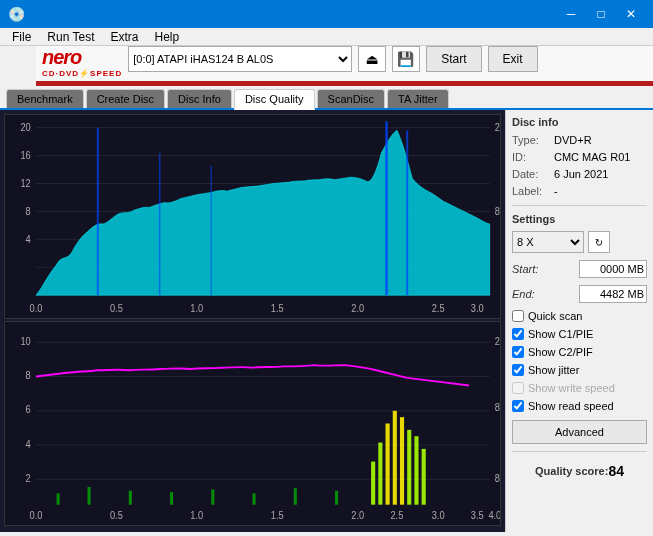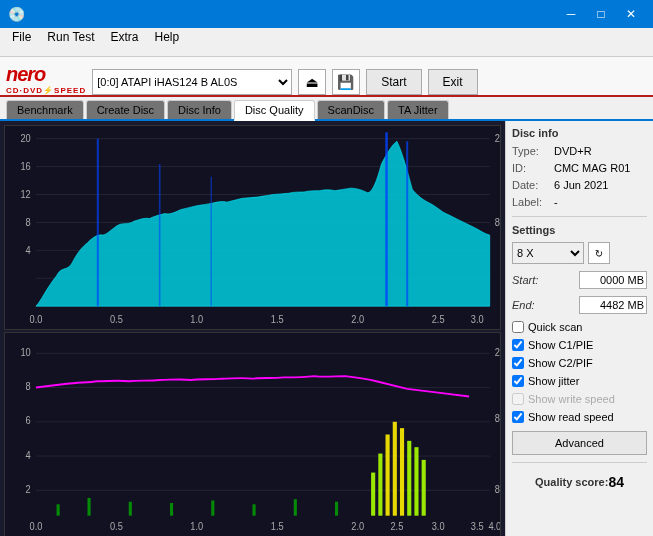--- a/index.html
+++ b/index.html
@@ -5,29 +5,29 @@
     * { box-sizing: border-box; margin: 0; padding: 0; }
     body { font-family: 'Segoe UI', Tahoma, Arial, sans-serif; font-size: 11px; background: #f0f0f0; width: 653px; height: 536px; overflow: hidden; }
 
     
     .title-bar { background: #0078d7; color: white; height: 28px; display: flex; align-items: center; justify-content: space-between; padding: 0 8px; }
     .title-bar-left { display: flex; align-items: center; gap: 6px; font-size: 12px; }
     .title-bar-controls { display: flex; gap: 2px; }
     .title-btn { width: 28px; height: 20px; background: transparent; border: none; color: white; cursor: pointer; font-size: 12px; display: flex; align-items: center; justify-content: center; }
 
     
-    .menu-bar { background: #f0f0f0; height: 29px; display: flex; padding: 0 4px; border-bottom: 1px solid #ccc; }
+    .menu-bar { background: #f0f0f0; height: 18px; display: flex; align-items: center; padding: 0 4px; border-bottom: 1px solid #ccc; }
     .menu-item { padding: 2px 8px; cursor: pointer; font-size: 12px; }
 
     
-    .toolbar { background: #f8f8f8; height: 40px; display: flex; align-items: flex-end; padding: 0 6px; gap: 6px; border-bottom: 2px solid #b91c1c; }
+    .toolbar { background: #f8f8f8; height: 40px; display: flex; align-items: flex-start; padding: 0 6px; gap: 6px; border-bottom: 5px solid #b91c1c; margin-left: 36px; }
     .nero-logo { display: flex; align-items: center; }
     .nero-logo-text { font-size: 20px; font-weight: bold; color: #cc0000; font-style: italic; letter-spacing: -1px; }
     .nero-logo-sub { font-size: 8px; color: #cc0000; font-weight: bold; letter-spacing: 1px; }
-    .toolbar-select { height: 26px; width: 200px; font-size: 11px; border: 1px solid #aaa; background: white; }
+    .toolbar-select { height: 26px; width: 224px; font-size: 11px; border: 1px solid #aaa; background: white; }
     .toolbar-icon-btn { width: 28px; height: 26px; border: 1px solid #aaa; background: white; cursor: pointer; display: flex; align-items: center; justify-content: center; font-size: 14px; }
     .toolbar-action-btn { height: 26px; padding: 0 14px; background: #e8e8e8; border: 1px solid #aaa; cursor: pointer; font-size: 12px; font-weight: 500; }
 
     
     .tab-bar { background: #f0f0f0; height: 24px; display: flex; align-items: flex-end; padding: 0 6px; border-bottom: 2px solid #0078d7; }
     .tab { padding: 3px 10px; cursor: pointer; font-size: 11px; border: 1px solid #ccc; border-bottom: none; background: #737373; margin-right: 2px; border-radius: 3px 3px 0 0; }
     .tab.active { background: white; border-bottom: 2px solid white; margin-bottom: -2px; z-index: 1; }
 
     
     .main-content { display: flex; height: calc(536px - 28px - 22px - 40px - 24px); }

